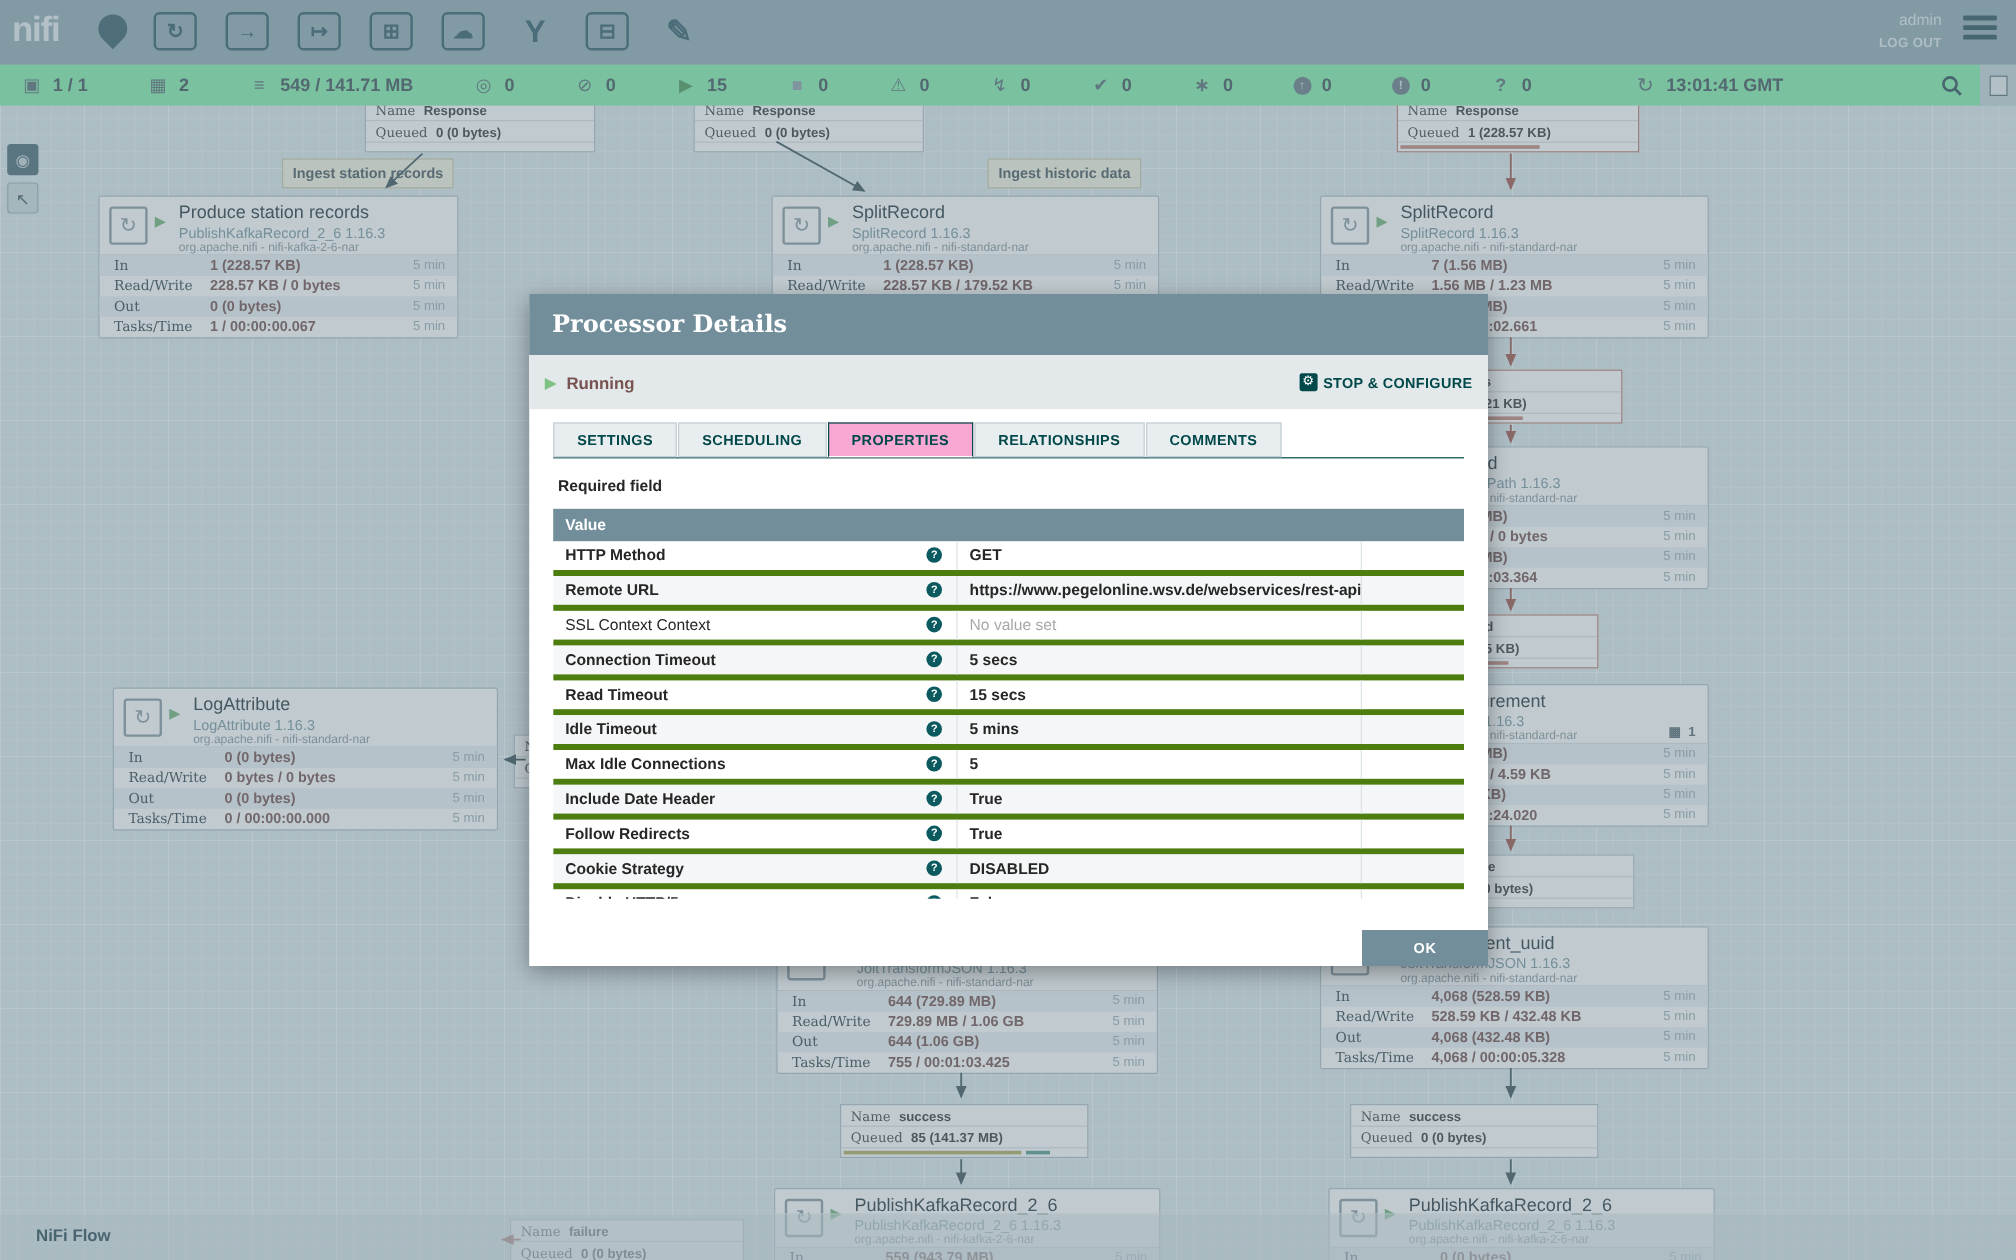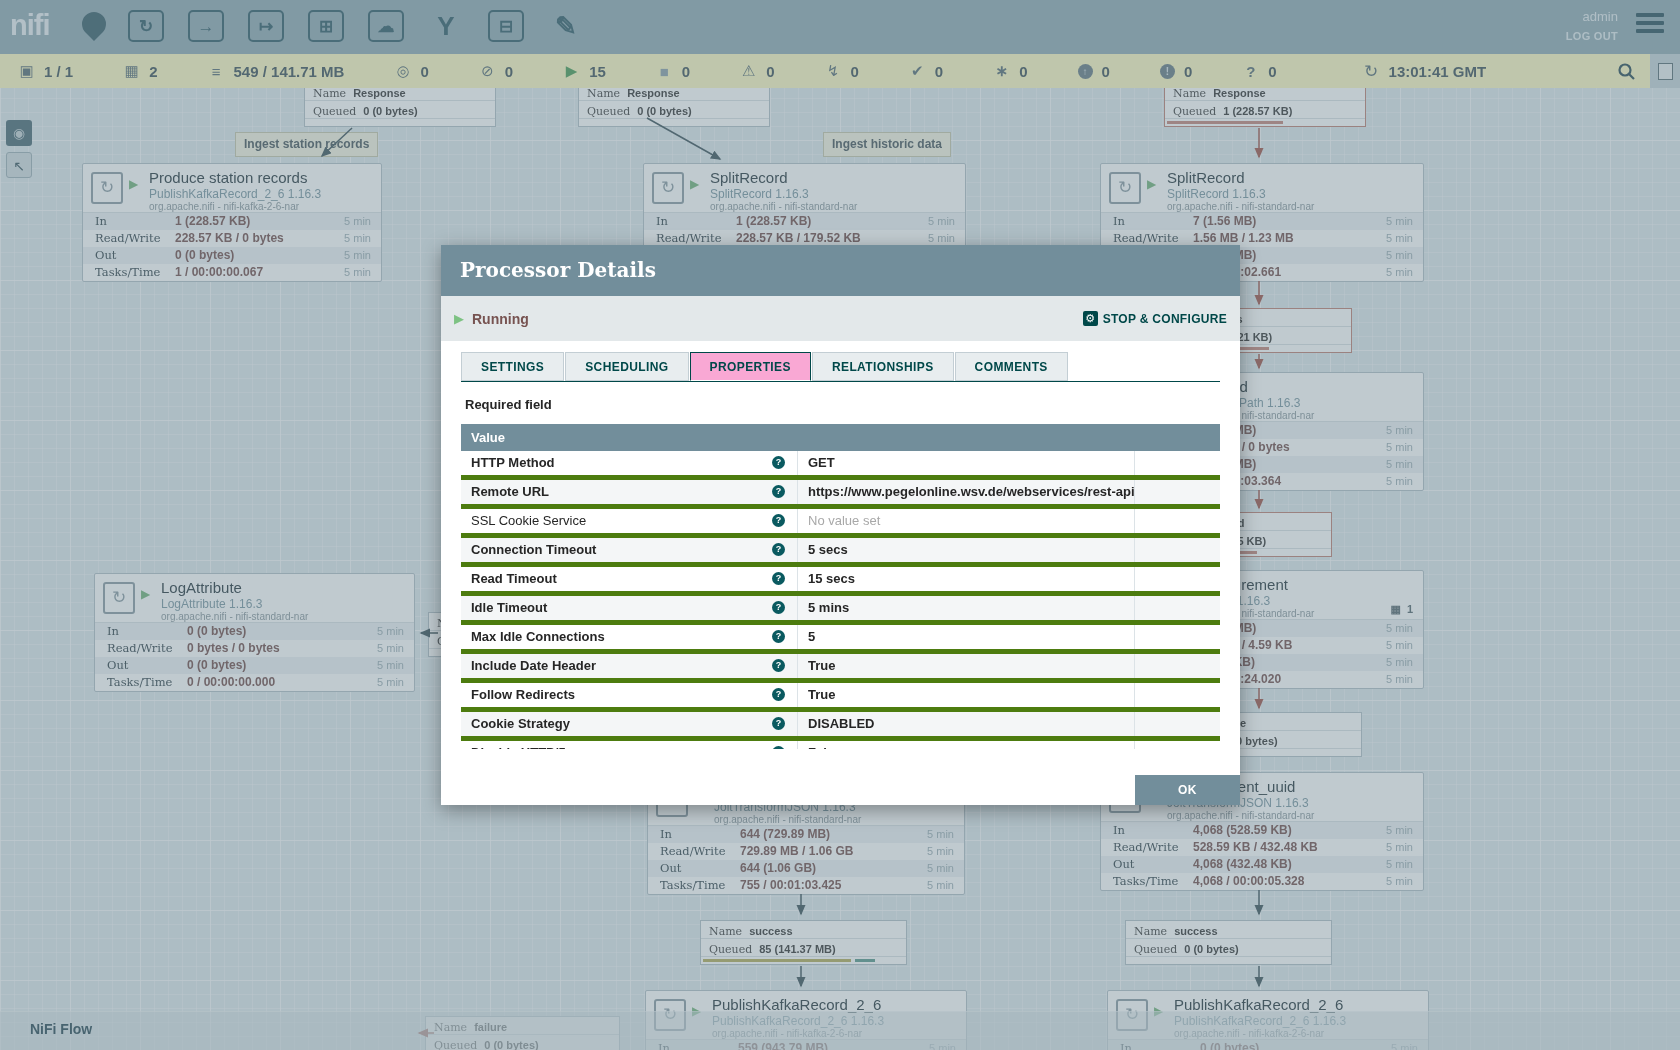--- a/index.html
+++ b/index.html
@@ -62,21 +62,21 @@
   #tools{position:absolute;left:128px;top:10px;display:flex;gap:24px;}
   .tbi{width:36px;height:32px;border:2px solid #35606b;border-radius:5px;color:#35606b;
        font-size:17px;line-height:30px;text-align:center;font-weight:bold;box-sizing:border-box;}
   .tbi.noborder{border:none;font-size:26px;line-height:32px;}
   .who{position:absolute;right:62px;top:9px;font-size:13px;color:#e3ebee;}
   .logout{position:absolute;right:62px;top:30px;font-size:11px;font-weight:bold;color:#dfe9ec;letter-spacing:.3px;}
   .burger{position:absolute;right:16px;top:13px;width:28px;}
   .burger div{height:4px;background:#2e545f;margin-bottom:4px;border-radius:1px;}
 
   
-  #statusbar{position:absolute;left:0;top:54px;width:100%;height:34px;background:#fef9c3;z-index:4;
+  #statusbar{position:absolute;left:0;top:54px;width:100%;height:34px;background:#86efac;z-index:4;
     display:flex;align-items:center;padding-left:18px;box-sizing:border-box;}
   .scitem{display:flex;align-items:center;margin-right:50px;}
   .sic{color:#5c7078;font-size:15px;margin-right:9px;width:17px;text-align:center;}
   .sic.badge{background:#6b7f87;color:#d8e1e5;border-radius:50%;width:15px;height:15px;line-height:15px;font-size:10px;font-weight:bold;}
   .scv{font-size:15px;font-weight:bold;color:#44565e;white-space:nowrap;}
   .ic-cluster::before{content:"▣";} .ic-grid::before{content:"▦";} .ic-queue::before{content:"≡";}
   .ic-remote::before{content:"◎";} .ic-remote-off::before{content:"⊘";}
   .ic-run::before{content:"▶";color:#4e9e58;} .ic-stop::before{content:"■";color:#8fa3ab;}
   .ic-warn::before{content:"⚠";} .ic-bolt::before{content:"↯";} .ic-check::before{content:"✔";}
   .ic-ast::before{content:"∗";font-weight:bold;} .ic-up::before{content:"↑";} .ic-excl::before{content:"!";}
@@ -708,21 +708,21 @@
     <div class="pname">
       <span class="pn req">Remote URL</span>
       <span class="help">?</span>
     </div>
     <div class="pval"><span>https://www.pegelonline.wsv.de/webservices/rest-api/v2/s...</span></div>
     <div class="pxtra"></div>
   </div>
 
   <div class="prow">
     <div class="pname">
-      <span class="pn">SSL Cookie Service</span>
+      <span class="pn">SSL Context Context</span>
       <span class="help">?</span>
     </div>
     <div class="pval"><span class="muted">No value set</span></div>
     <div class="pxtra"></div>
   </div>
 
   <div class="prow">
     <div class="pname">
       <span class="pn req">Connection Timeout</span>
       <span class="help">?</span>

